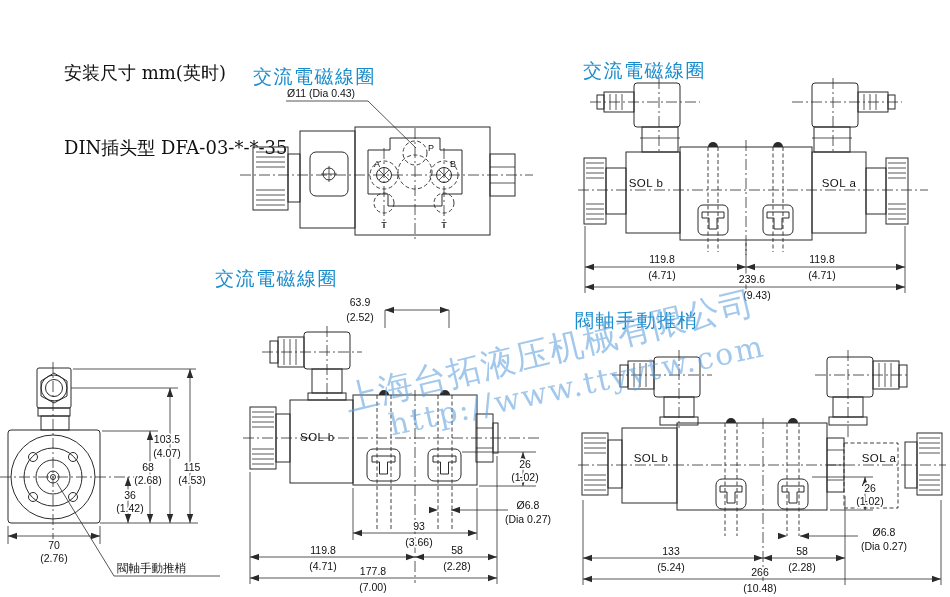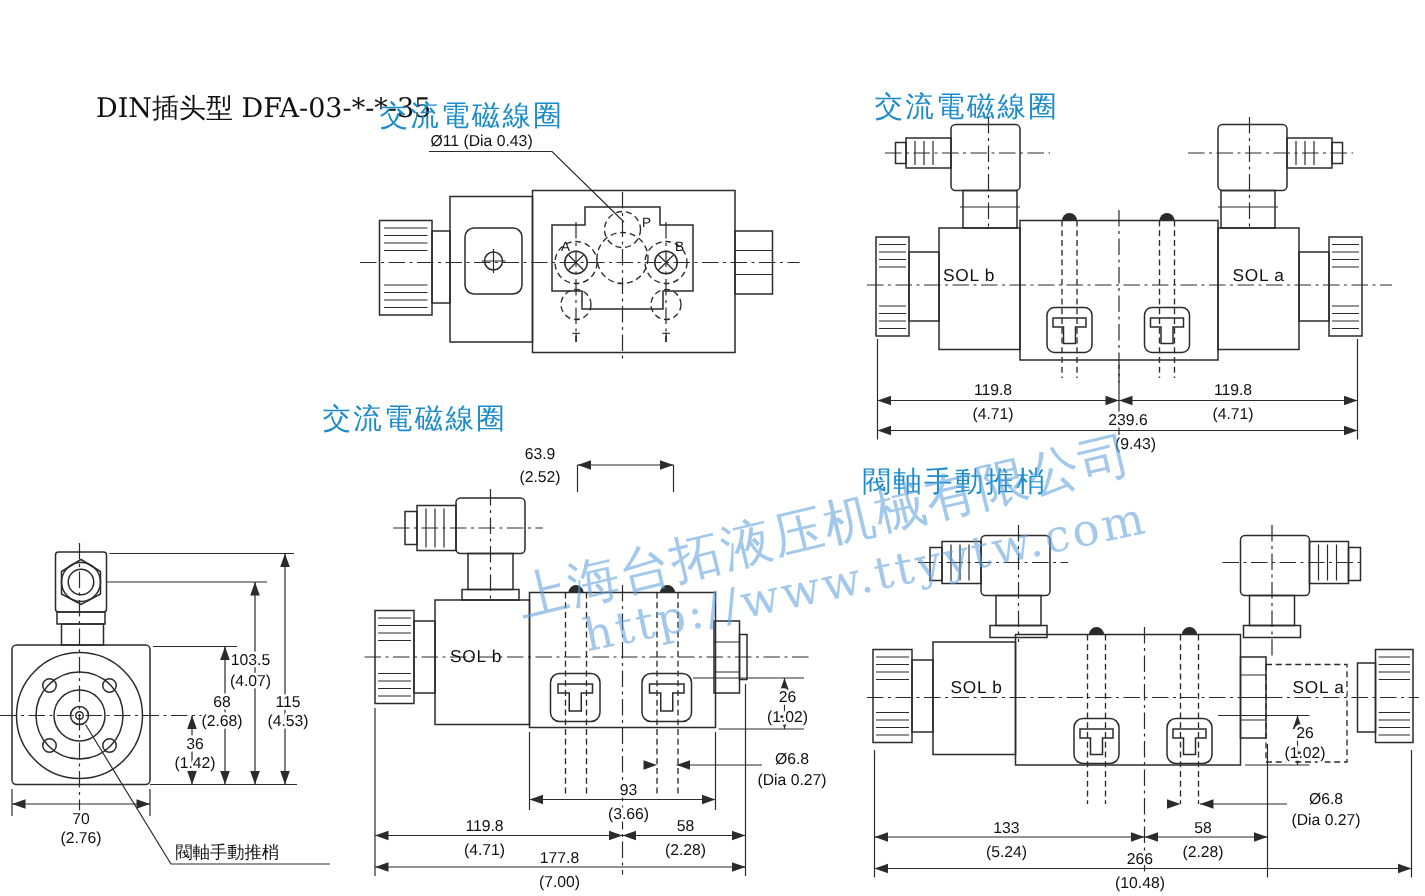--- a/index.html
+++ b/index.html
@@ -31,20 +31,21 @@
   .tw{paint-order:stroke;stroke:#fff;stroke-width:3.5px;stroke-linejoin:round;}
   .mid{text-anchor:middle;}
   .port{font-size:9px;}
   .sol{font-size:11.5px;letter-spacing:0.5px;}
   .cjk{font-family:"DejaVu Sans","Liberation Sans",sans-serif;font-size:11.5px;}
 </style>
 </head>
 <body>
 
 <div class="hdr">
+  <div>安装尺寸 mm(英时)</div>
   <div>DIN插头型 DFA-03-*-*-35</div>
 </div>
 
 <div id="ttl-tm" class="blue-title">交流電磁線圈</div>
 <div id="ttl-tr" class="blue-title">交流電磁線圈</div>
 <div id="ttl-ml" class="blue-title">交流電磁線圈</div>
 <div id="ttl-br" class="blue-title">閥軸手動推梢</div>
 
 <svg class="stage" viewBox="0 0 950 597">
 

